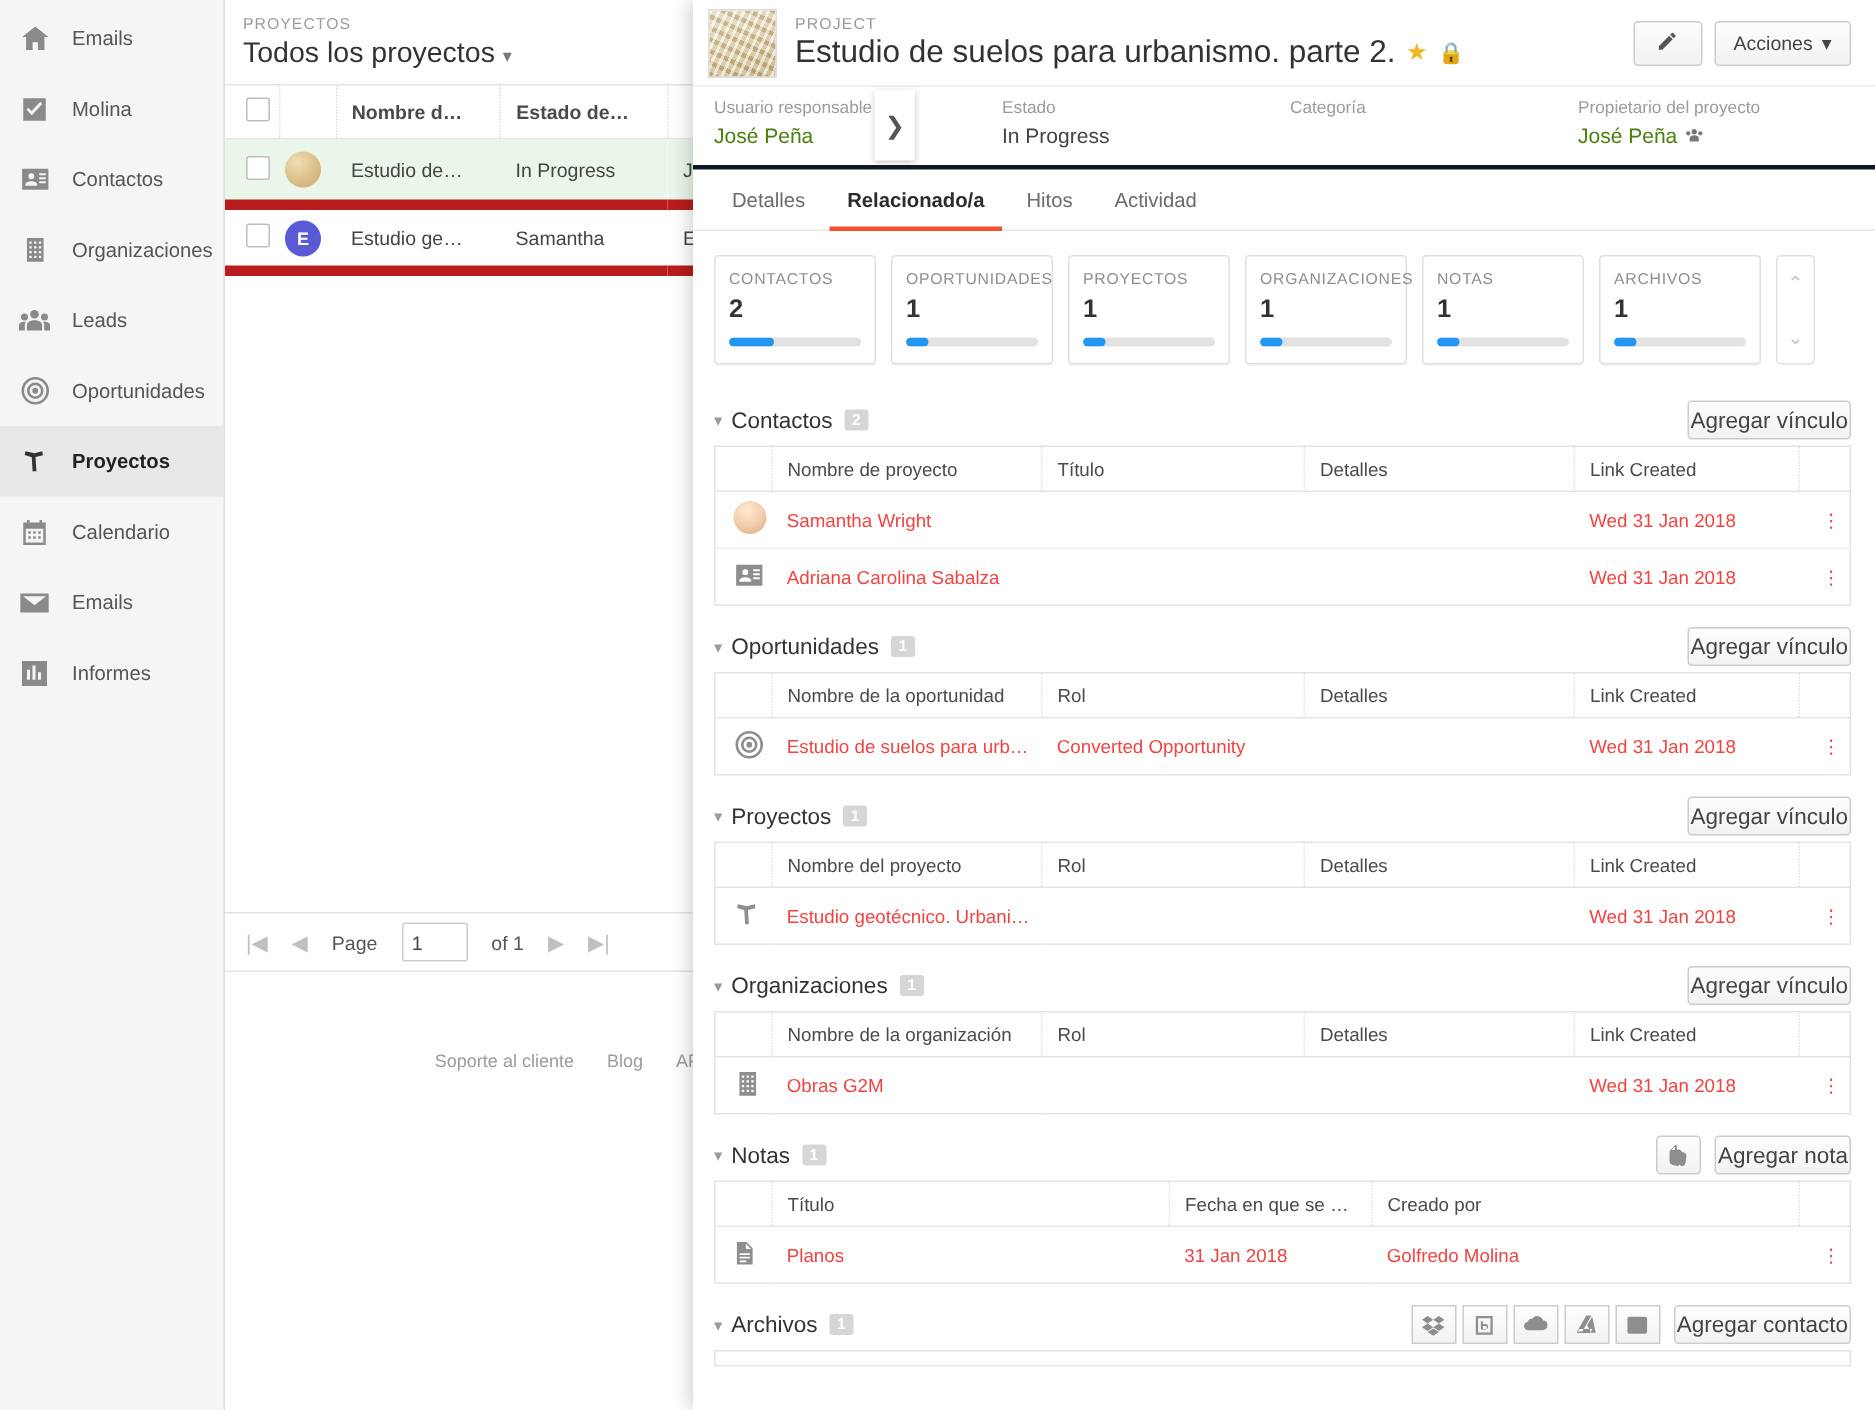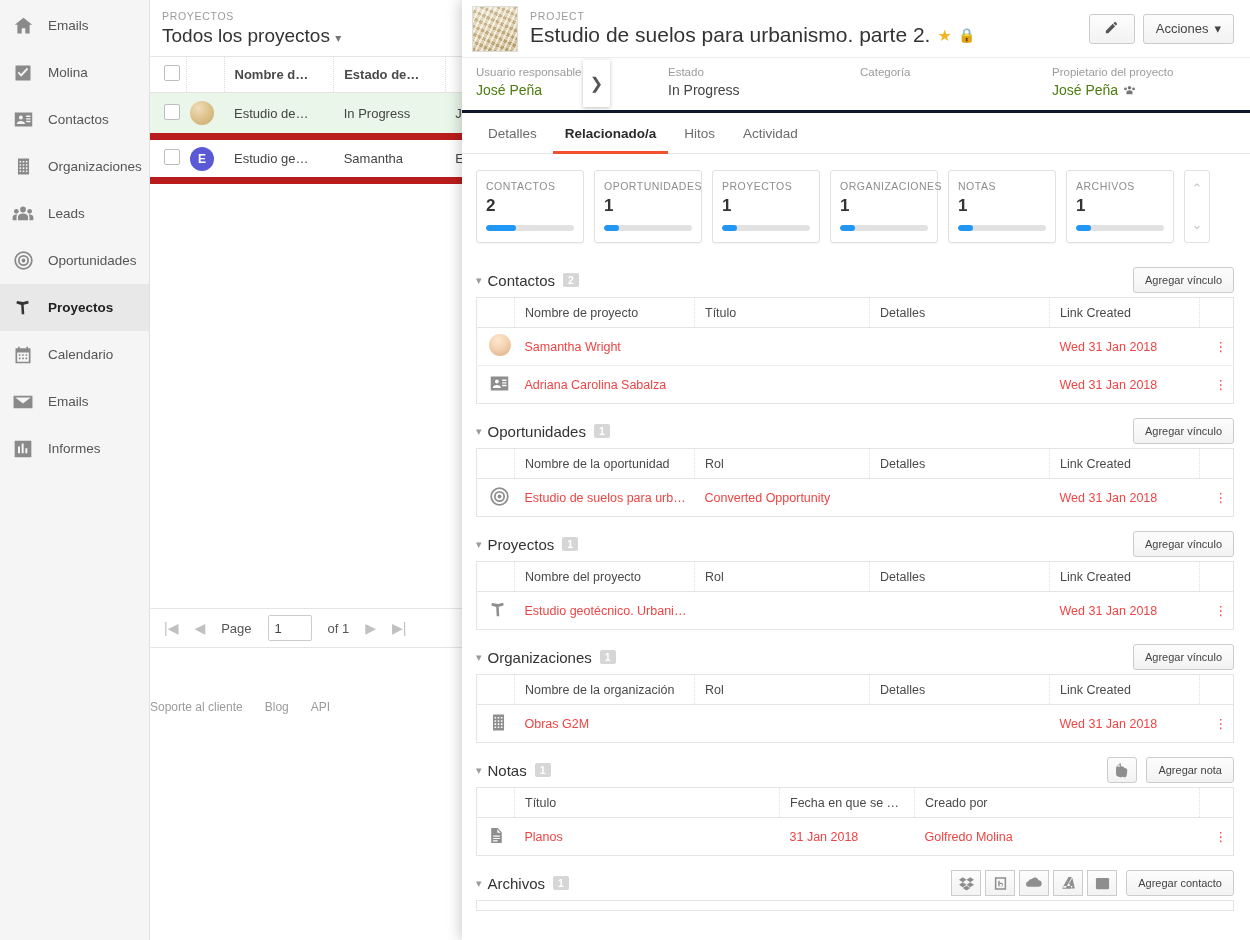--- a/index.html
+++ b/index.html
@@ -84,21 +84,21 @@
     background: #fff; display: flex; align-items: center; gap: 16px;
     padding-left: 14px; font-size: 13px; color: #555;
   }
   .pagination .pbtn { color: #c0c0c0; font-size: 14px; cursor: pointer; }
   .page-input {
     width: 44px; height: 26px; border: 1px solid #ccc; border-radius: 2px;
     font-size: 13px; padding: 0 6px; color: #444; font-family: inherit;
   }
   .footer-links {
     position: absolute; left: 150px; top: 700px; width: 320px;
-    display: flex; gap: 22px; justify-content: flex-start; align-items: center;
+    display: flex; gap: 22px; justify-content: flex-end; align-items: center;
     font-size: 12px; color: #9b9b9b;
   }
   .footer-links span { cursor: pointer; }
 
   
   .detail {
     position: absolute; left: 462px; top: 0; width: 788px; height: 940px;
     background: #fff; box-shadow: -3px 0 12px rgba(0,0,0,.18);
     overflow: hidden;
   }
@@ -155,21 +155,21 @@
 
   .section { padding: 10px 16px 0 14px; }
   .sec-head { display: flex; align-items: center; height: 34px; }
   .sec-caret { color: #9b9b9b; font-size: 11px; margin-right: 6px; cursor: pointer; }
   .sec-title { font-size: 15px; color: #333; }
   .sec-count {
     margin-left: 8px; background: #d6d6d6; color: #fff; font-size: 10.5px;
     font-weight: bold; border-radius: 2px; padding: 1px 5px; min-width: 15px; text-align: center;
   }
   .sec-actions { margin-left: auto; display: flex; gap: 5px; align-items: center; }
-  .btn-sm { height: 26px; font-size: 11px; padding: 0 11px; }
+  .btn-sm { height: 26px; font-size: 15px; padding: 0 1px; }
   .btn-ico-sm { width: 30px; padding: 0; height: 26px; }
 
   table.rel { width: 100%; border-collapse: collapse; border: 1px solid #e4e4e4; }
   table.rel th {
     height: 30px; font-size: 12.5px; font-weight: normal; color: #4a4a4a; text-align: left;
     padding-left: 10px; border-bottom: 1px solid #e4e4e4; border-right: 1px dotted #e0e0e0;
     background: #fff;
   }
   table.rel th:last-child, table.rel td:last-child { border-right: none; }
   table.rel td {

